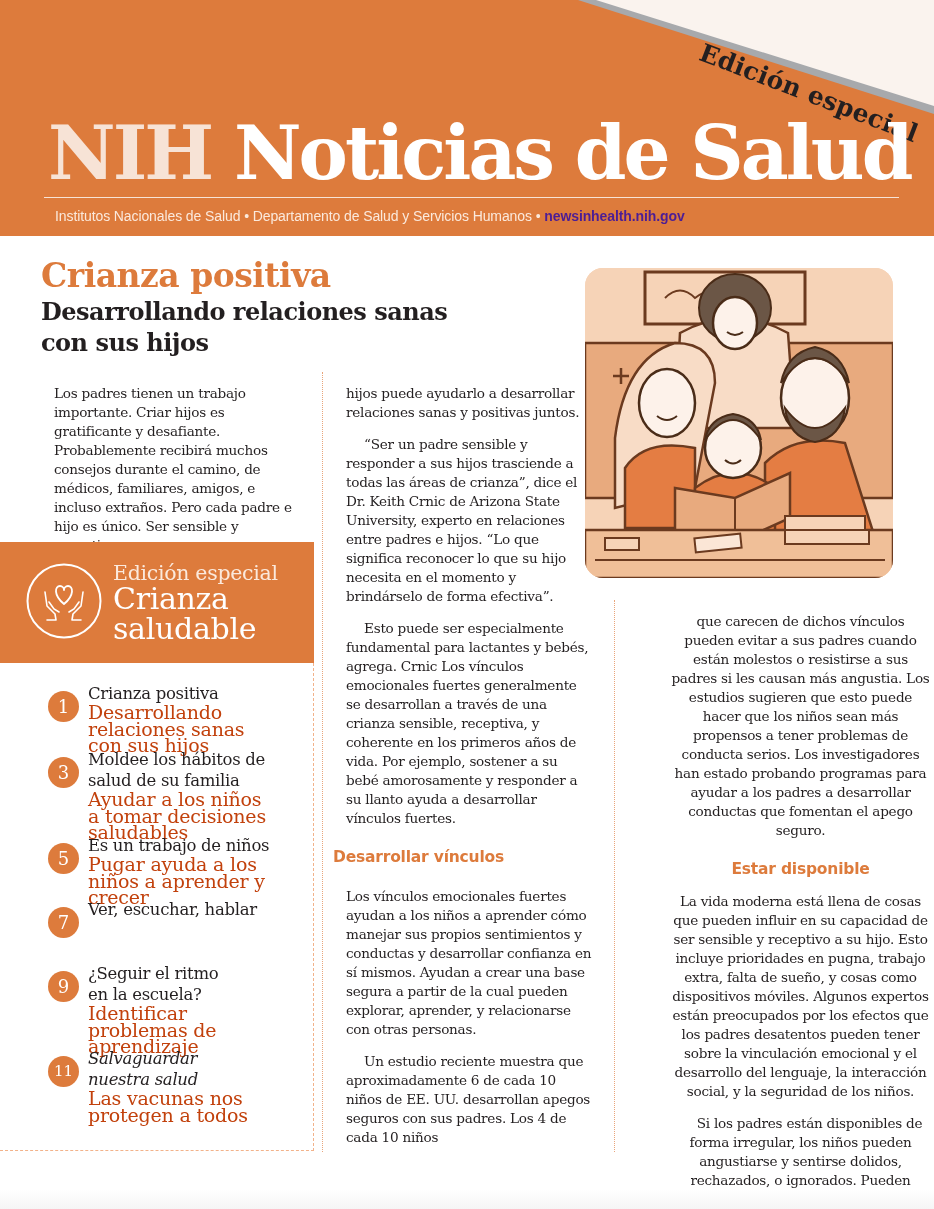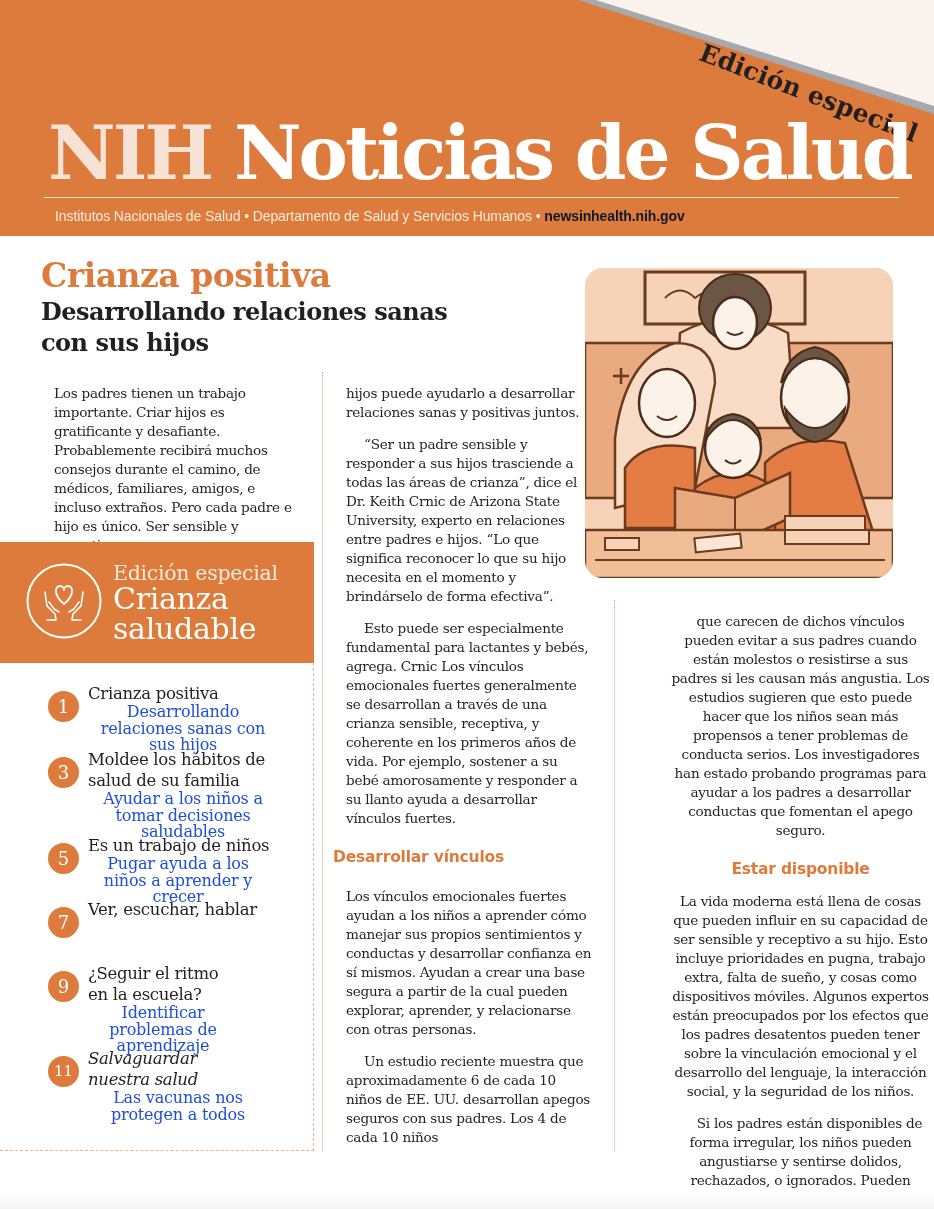--- a/index.html
+++ b/index.html
@@ -12,21 +12,21 @@
   .corner-text {
     position: absolute; left: 706px; top: 38px;
     font-family: "DejaVu Serif", serif; font-weight: bold; font-size: 25px; color: #231f20;
     transform: rotate(21deg); transform-origin: left top; white-space: nowrap; letter-spacing: 0.2px;
   }
   .brand { position: absolute; left: 48px; top: 108px; white-space: nowrap; font-family: "DejaVu Serif", serif; font-weight: bold; font-size: 74px; letter-spacing: -3px; line-height: 90px; }
   .brand .nih { color: #f7e3d6; }
   .brand .title { color: #ffffff; }
   .mast-rule { position: absolute; left: 44px; top: 197px; width: 855px; height: 0; border-top: 1.5px solid #f7e3d6; }
   .mast-sub { position: absolute; left: 55px; top: 208px; font-family: "Liberation Sans", sans-serif; font-size: 14px; color: #fbe9dc; white-space: nowrap; letter-spacing: -0.1px; }
-  .mast-sub .url { font-weight: bold; color: #0f172a; }
+  .mast-sub .url { font-weight: bold; color: #4c1d95; }
 
   
   .art-kicker { position: absolute; left: 41px; top: 256px; font-size: 33px; color: #dd7b3c; font-family: "DejaVu Serif", serif; letter-spacing: -0.5px; }
   .art-sub { position: absolute; left: 41px; top: 296px; width: 420px; font-size: 24px; line-height: 31px; color: #231f20; letter-spacing: -0.5px; }
 
   .body-text { font-size: 13.6px; line-height: 19px; color: #231f20; letter-spacing: -0.25px; }
   .body-text p { margin: 13px; }
   .body-text p.indent { text-indent: 18px; }
 
   .col1-text { position: absolute; left: 41px; top: 371px; width: 270px; }
@@ -36,21 +36,21 @@
   .promo-icon { position: absolute; left: 25px; top: 20px; width: 78px; height: 78px; }
   .promo-line1 { position: absolute; left: 113px; top: 19px; font-size: 20.5px; color: #fbe9dc; letter-spacing: -0.3px; }
   .promo-line2 { position: absolute; left: 113px; top: 42px; font-size: 30px; color: #ffffff; line-height: 30px; letter-spacing: -0.3px; }
 
   .toc { position: absolute; left: 0; top: 663px; width: 314px; height: 488px; border-right: 1.5px dashed #f2b28a; border-bottom: 1.5px dashed #f2b28a; }
   .toc-item { position: absolute; left: 48px; }
   .toc-num { position: absolute; left: 0; top: 8px; width: 31px; height: 31px; border-radius: 50%; background: #dd7b3c; color: #ffffff; font-size: 18px; text-align: center; line-height: 31px; font-family: "DejaVu Serif", serif; }
   .toc-num.small { font-size: 15px; }
   .toc-body { position: absolute; left: 40px; top: 0; width: 230px; }
   .toc-title { font-size: 16.5px; line-height: 21px; color: #231f20; letter-spacing: -0.3px; }
-  .toc-desc { font-size: 16px; line-height: 16.5px; color: #1d4ed8; letter-spacing: -0.2px; text-align: center; }
+  .toc-desc { font-size: 19px; line-height: 16.5px; color: #c2410c; letter-spacing: -0.2px; }
 
   
   .divider { position: absolute; width: 0; border-left: 1.2px dotted #e9a57a; }
 
   .col2-text { position: absolute; left: 333px; top: 371px; width: 272px; }
   .col3-text { position: absolute; left: 658px; top: 599px; width: 285px; text-align: center; }
 
   .section-head { font-family: "DejaVu Sans", sans-serif; font-size: 15.5px; color: #dd7b3c; letter-spacing: -0.2px; }
 
   

